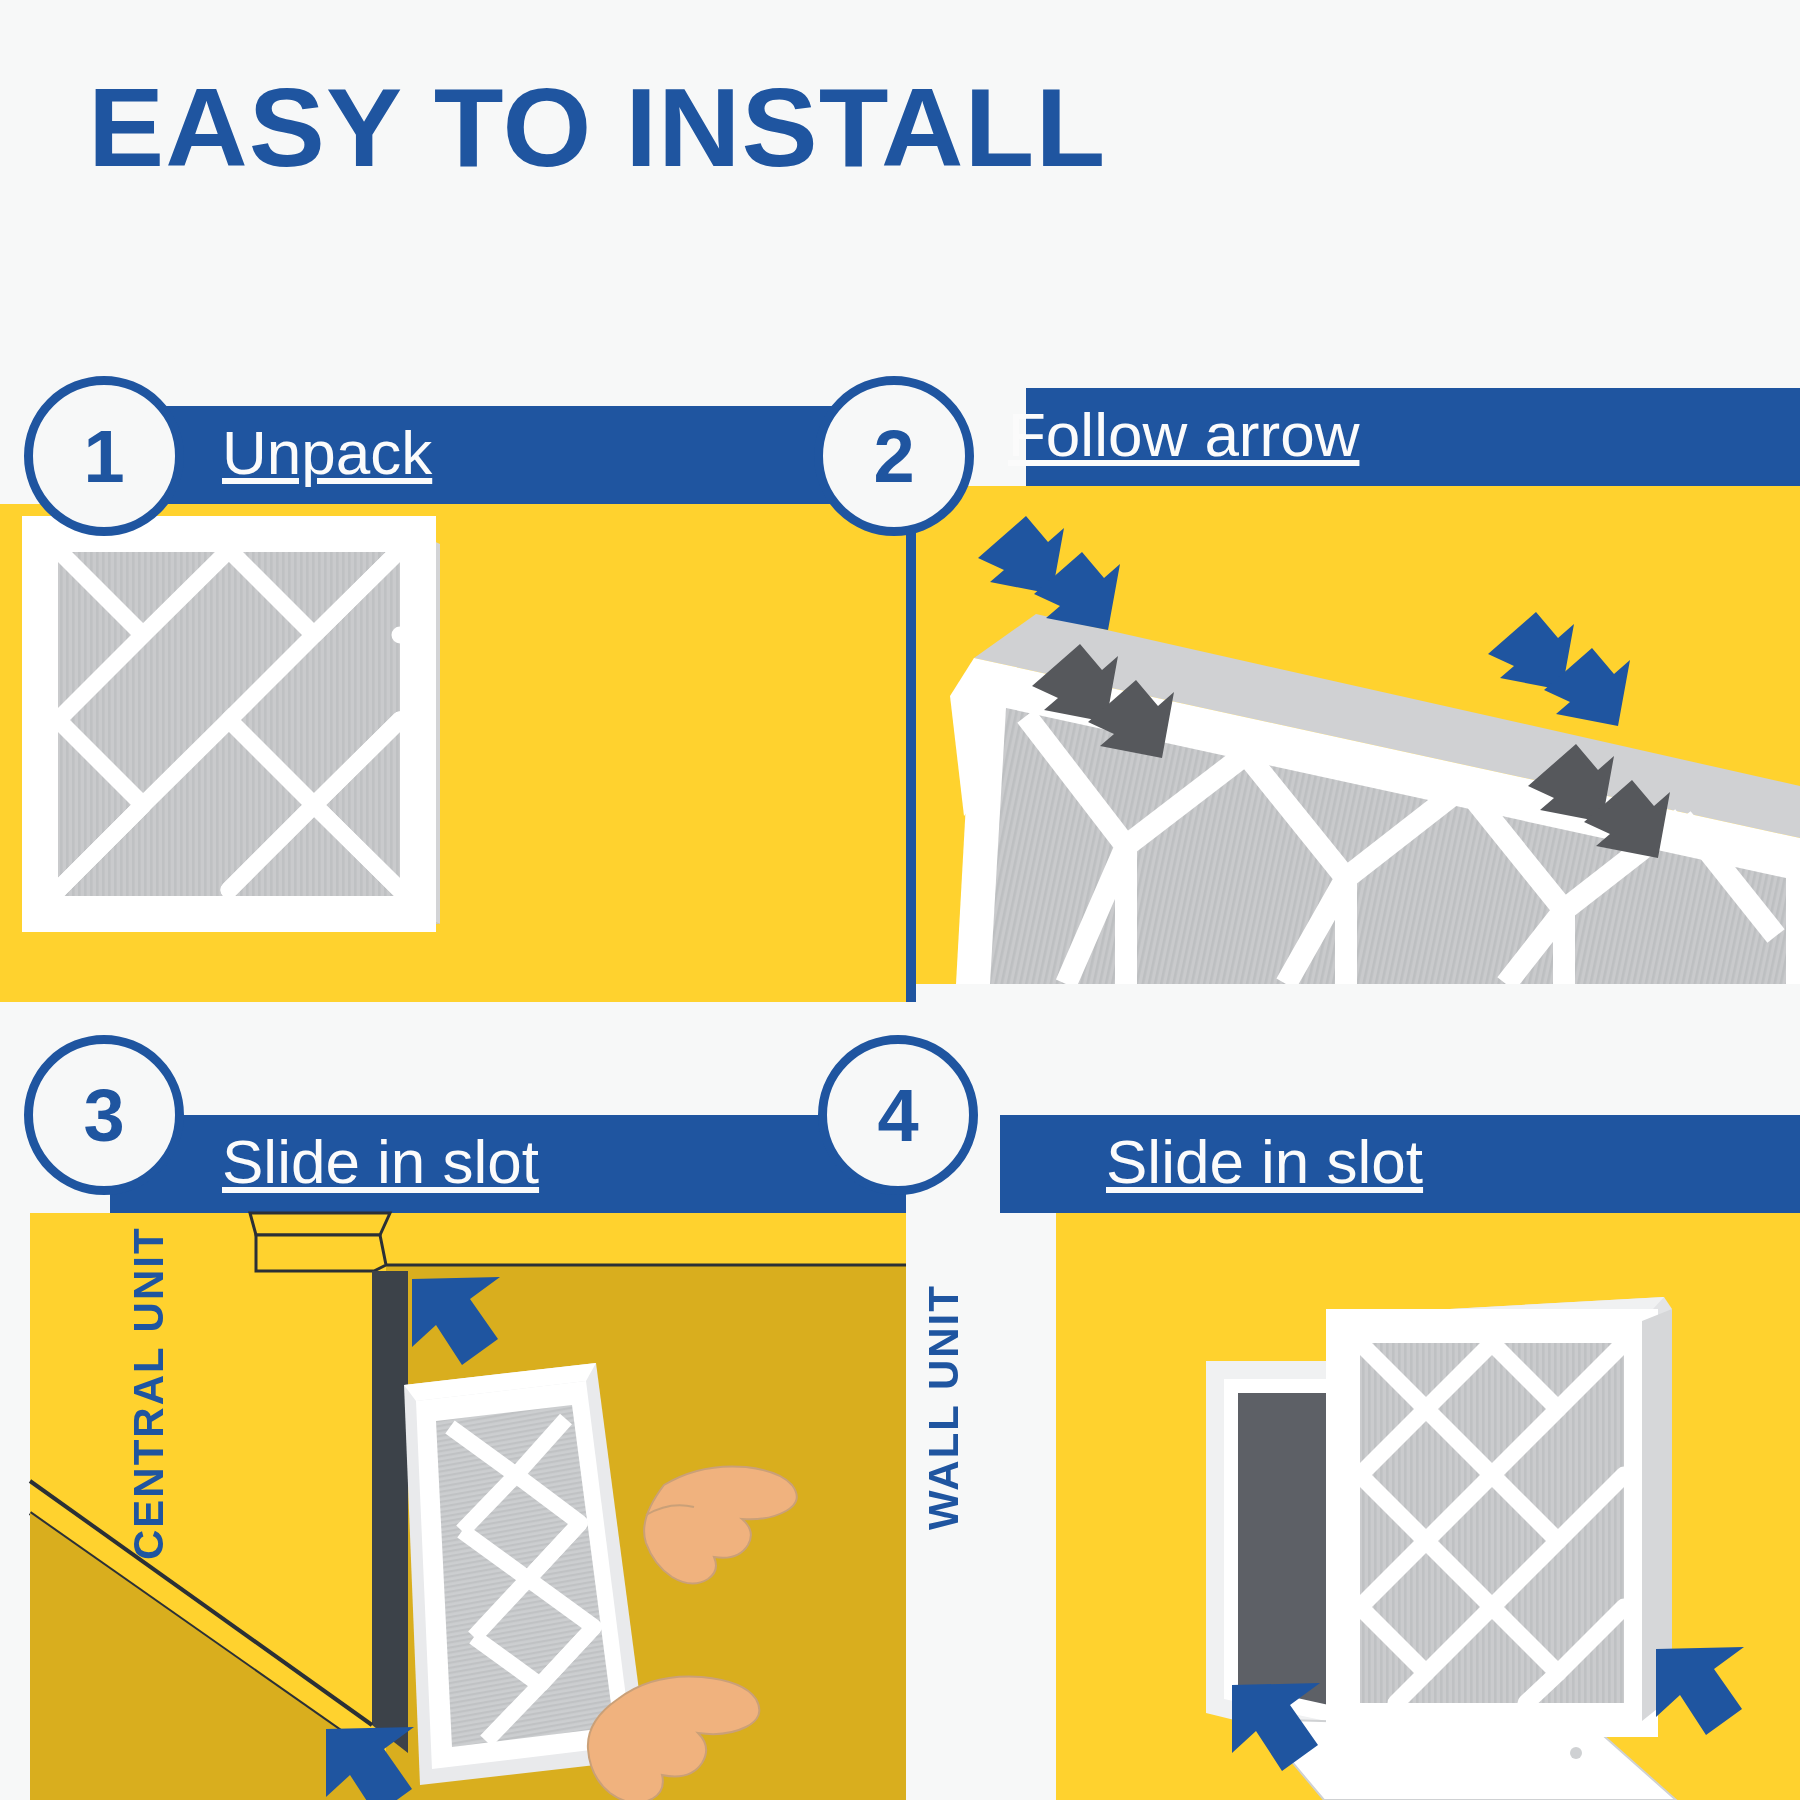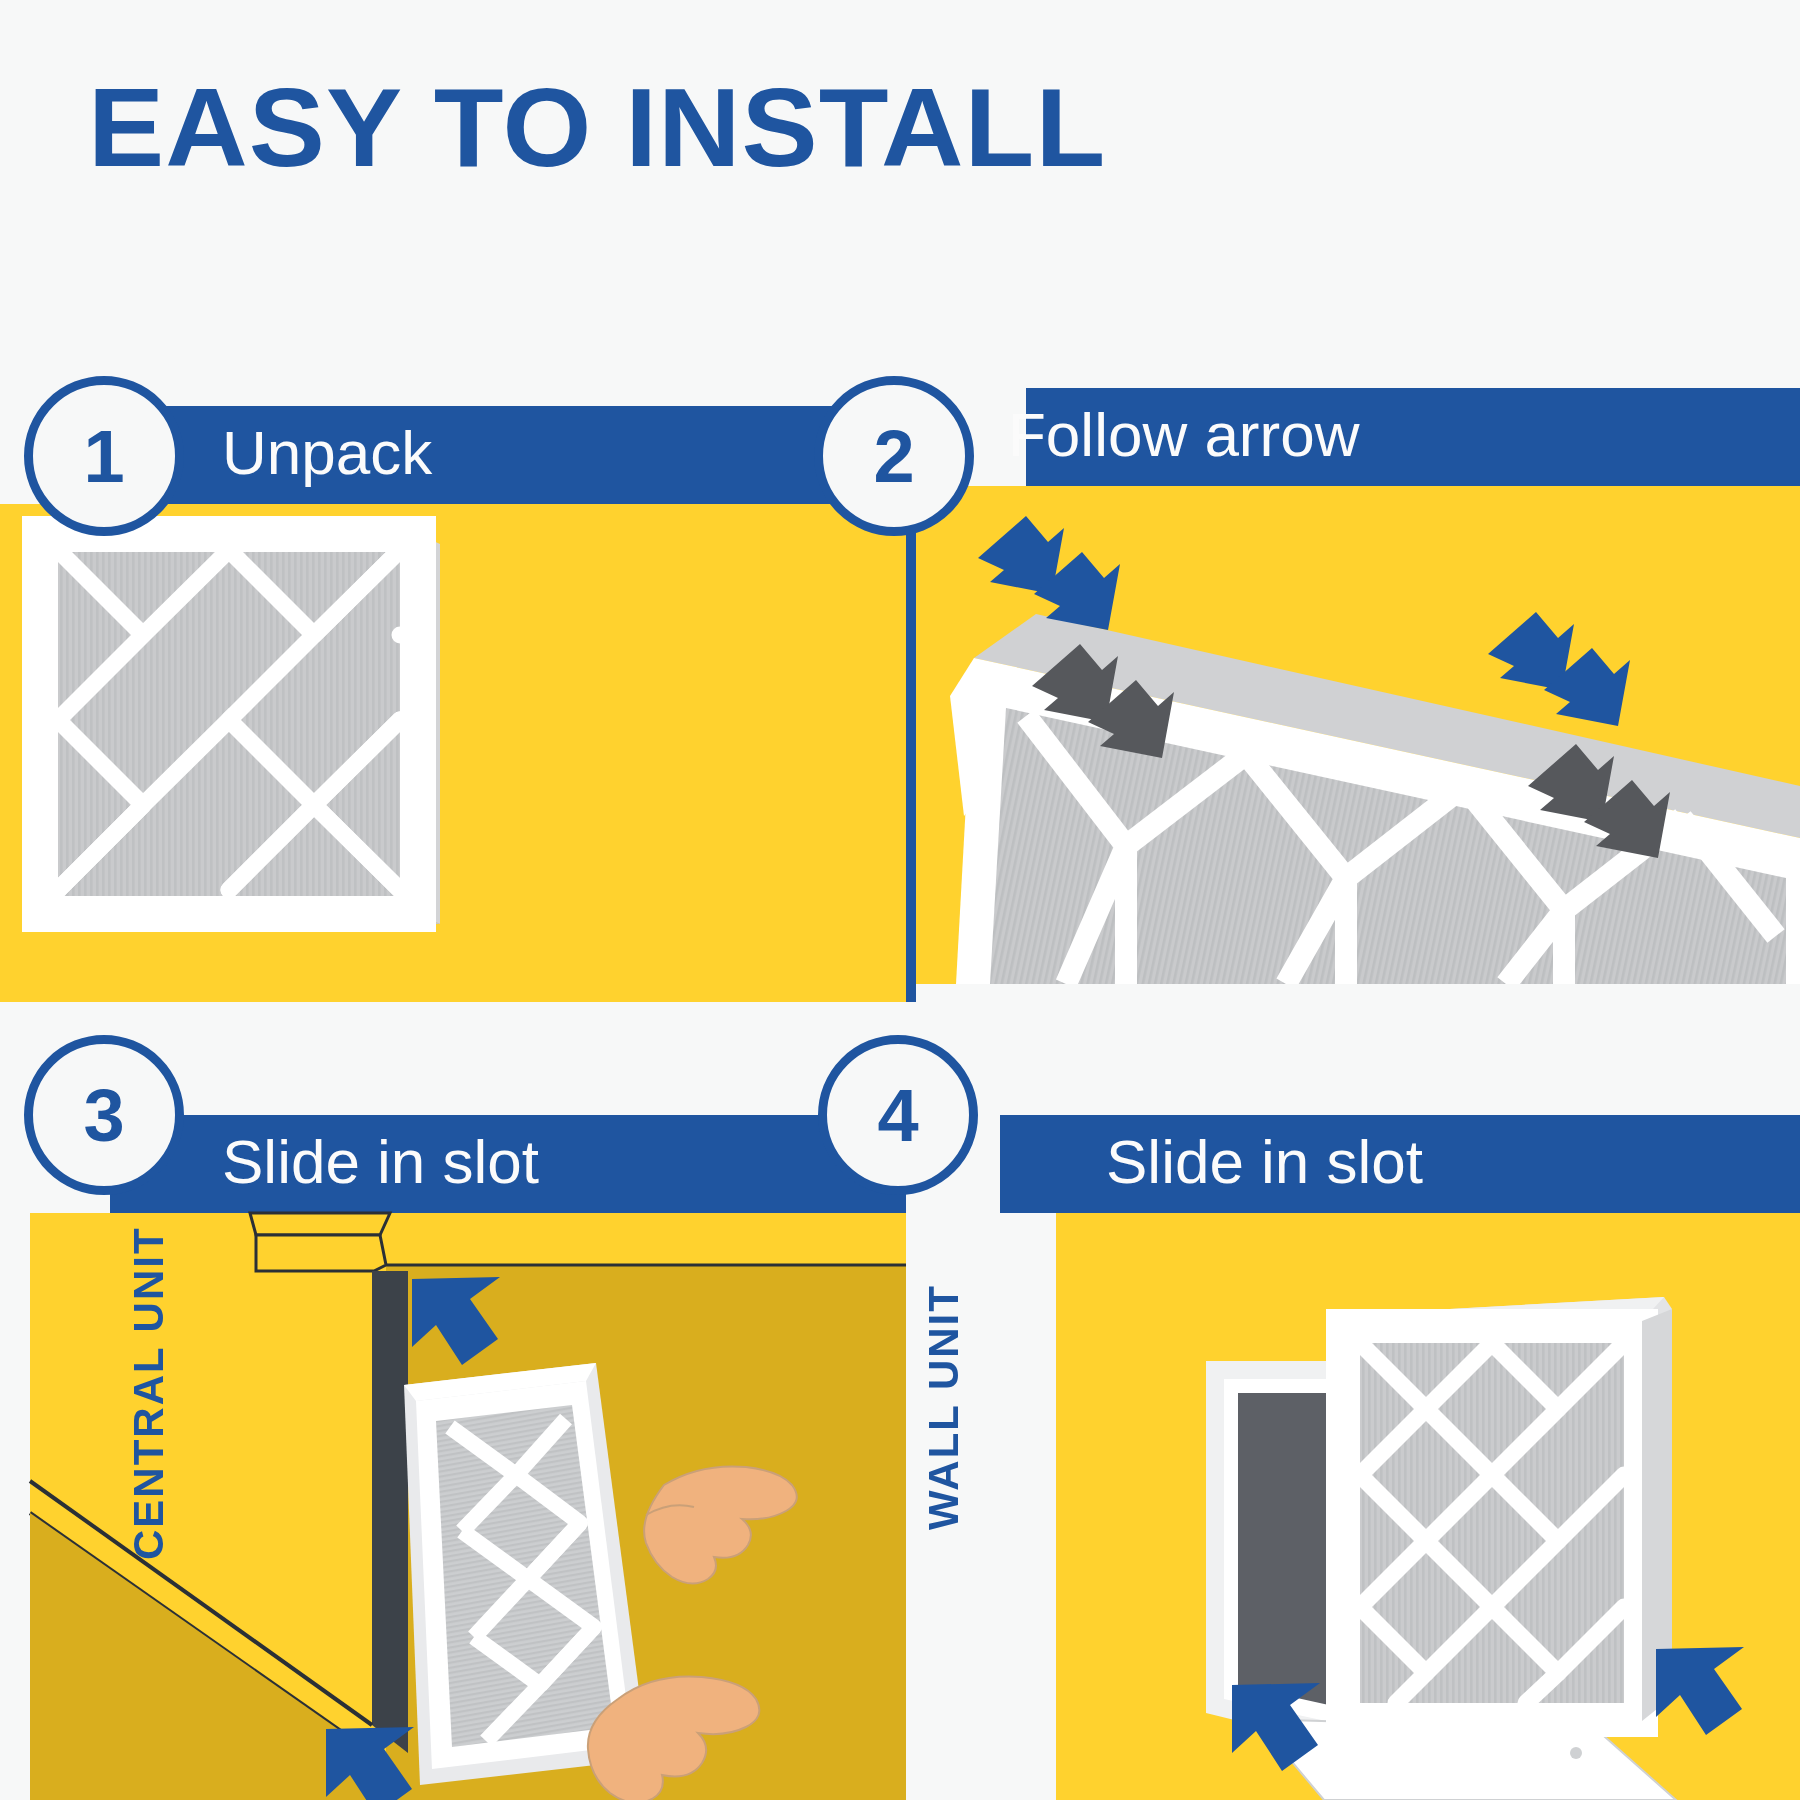--- a/index.html
+++ b/index.html
@@ -12,21 +12,21 @@
          font-size:112px;font-weight:bold;letter-spacing:1px;
          color:#1f55a0;line-height:1;
          font-family:"Liberation Sans","DejaVu Sans",sans-serif;
          transform:scaleX(1.02);transform-origin:left center;}
 
   
   .panel{position:absolute;overflow:hidden;}
 
   .bar{position:absolute;background:#1f55a0;}
   .bar-label{position:absolute;color:#fbfbfb;font-size:62px;font-weight:400;
-             white-space:nowrap;line-height:1;}
+             white-space:nowrap;line-height:1;text-decoration:underline;}
   .numcircle{position:absolute;border-radius:50%;
              background:#f7f8f8;border:9px solid #1f55a0;
              display:flex;align-items:center;justify-content:center;
              color:#1f55a0;font-size:74px;font-weight:bold;z-index:6;
              box-sizing:border-box;}
   .yellowbg{position:absolute;background:#ffd22e;}
   .vline{position:absolute;background:#1f55a0;}
 
   .sidelabel{position:absolute;color:#1f55a0;font-size:42px;
              font-weight:bold;letter-spacing:2px;white-space:nowrap;

